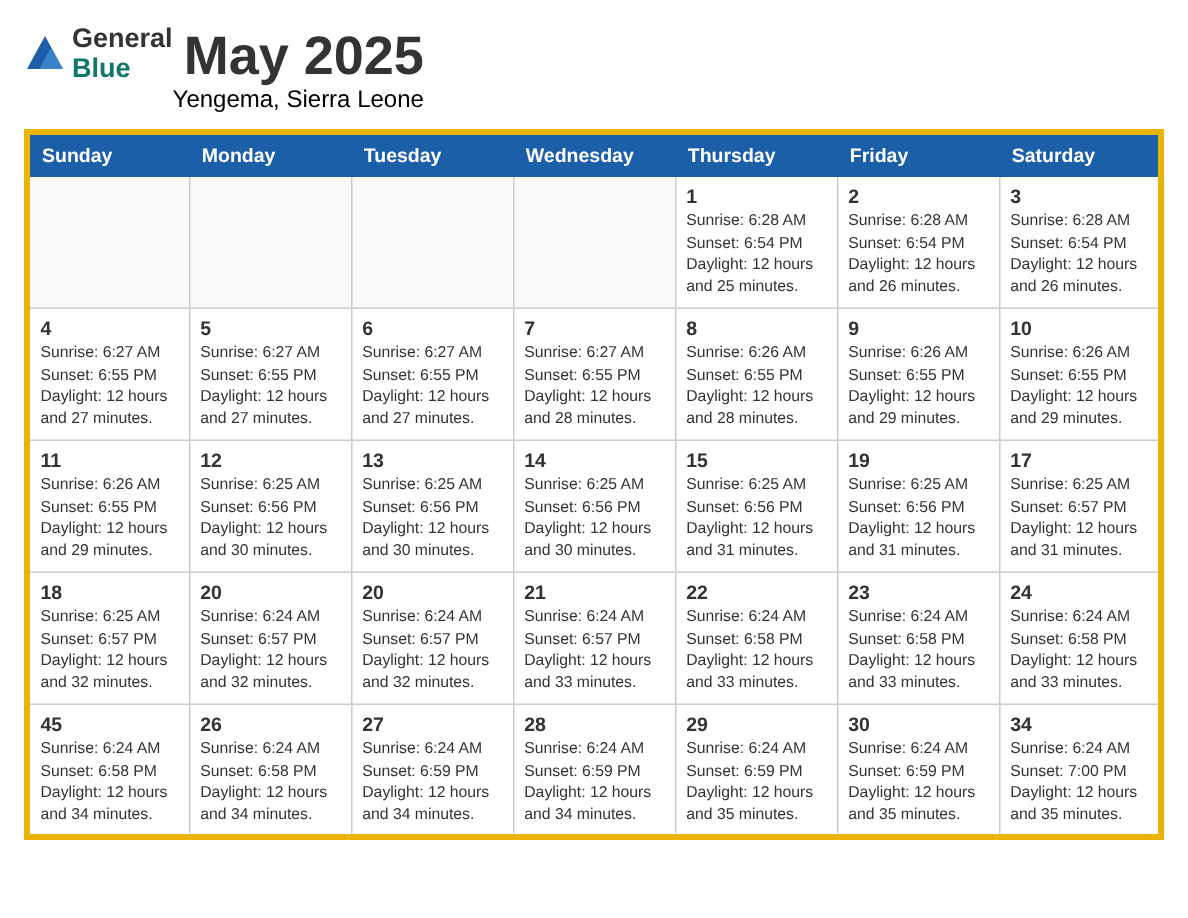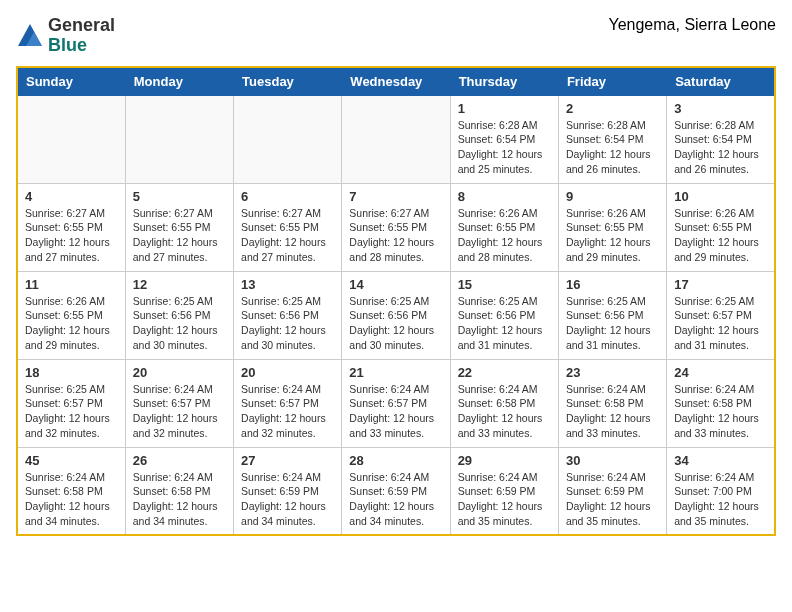--- a/index.html
+++ b/index.html
@@ -5,21 +5,20 @@
     * { box-sizing: border-box; margin: 0; padding: 0; }
     body {
       font-family: Arial, sans-serif;
       background: #fff;
       width: 792px;
       min-height: 612px;
       padding: 16px;
     }
     .header {
       display: flex;
-      justify-content: space-between;
       align-items: flex-start;
       margin-bottom: 10px;
     }
     .logo {
       display: flex;
       align-items: center;
     }
     .logo-text {
       display: flex;
       flex-direction: column;
@@ -48,21 +47,21 @@
       font-weight: bold;
       color: #333;
     }
     .location {
       font-size: 16px;
       color: #000000;
     }
     .calendar {
       width: 100%;
       border-collapse: collapse;
-      border: 2px solid #eab308;
+      border: 4px solid #eab308;
     }
     .calendar th {
       background-color: #1a5fa8;
       color: white;
       text-align: left;
       padding: 6px 8px;
       font-size: 13px;
       border: 1px solid #1a5fa8;
     }
     .calendar td {
@@ -96,20 +95,21 @@
     <svg class="logo-icon" viewBox="0 0 28 28" xmlns="http://www.w3.org/2000/svg">
       <polygon points="14,2 26,24 2,24" fill="#1a5fa8"></polygon>
       <polygon points="18,10 26,24 10,24" fill="#4a90d9" opacity="0.7"></polygon>
     </svg>
     <div class="logo-text">
       <span class="logo-general">General</span>
       <span class="logo-blue">Blue</span>
     </div>
   </div>
   <div class="title-block">
+    <div class="month-title">May 2025</div>
     <div class="location">Yengema, Sierra Leone</div>
   </div>
 </div>
 
 <table class="calendar">
   <thead>
     <tr>
     <th>Sunday</th>
         <th>Monday</th>
         <th>Tuesday</th>
@@ -183,21 +183,21 @@
         </td>
         <td>
           <div class="day-num">14</div>
           <div class="day-info">Sunrise: 6:25 AM<br>Sunset: 6:56 PM<br>Daylight: 12 hours and 30 minutes.</div>
         </td>
         <td>
           <div class="day-num">15</div>
           <div class="day-info">Sunrise: 6:25 AM<br>Sunset: 6:56 PM<br>Daylight: 12 hours and 31 minutes.</div>
         </td>
         <td>
-          <div class="day-num">16</div>
+          <div class="day-num">19</div>
           <div class="day-info">Sunrise: 6:25 AM<br>Sunset: 6:56 PM<br>Daylight: 12 hours and 31 minutes.</div>
         </td>
         <td>
           <div class="day-num">17</div>
           <div class="day-info">Sunrise: 6:25 AM<br>Sunset: 6:57 PM<br>Daylight: 12 hours and 31 minutes.</div>
         </td>
       </tr>
       <tr>
         <td>
           <div class="day-num">18</div>

